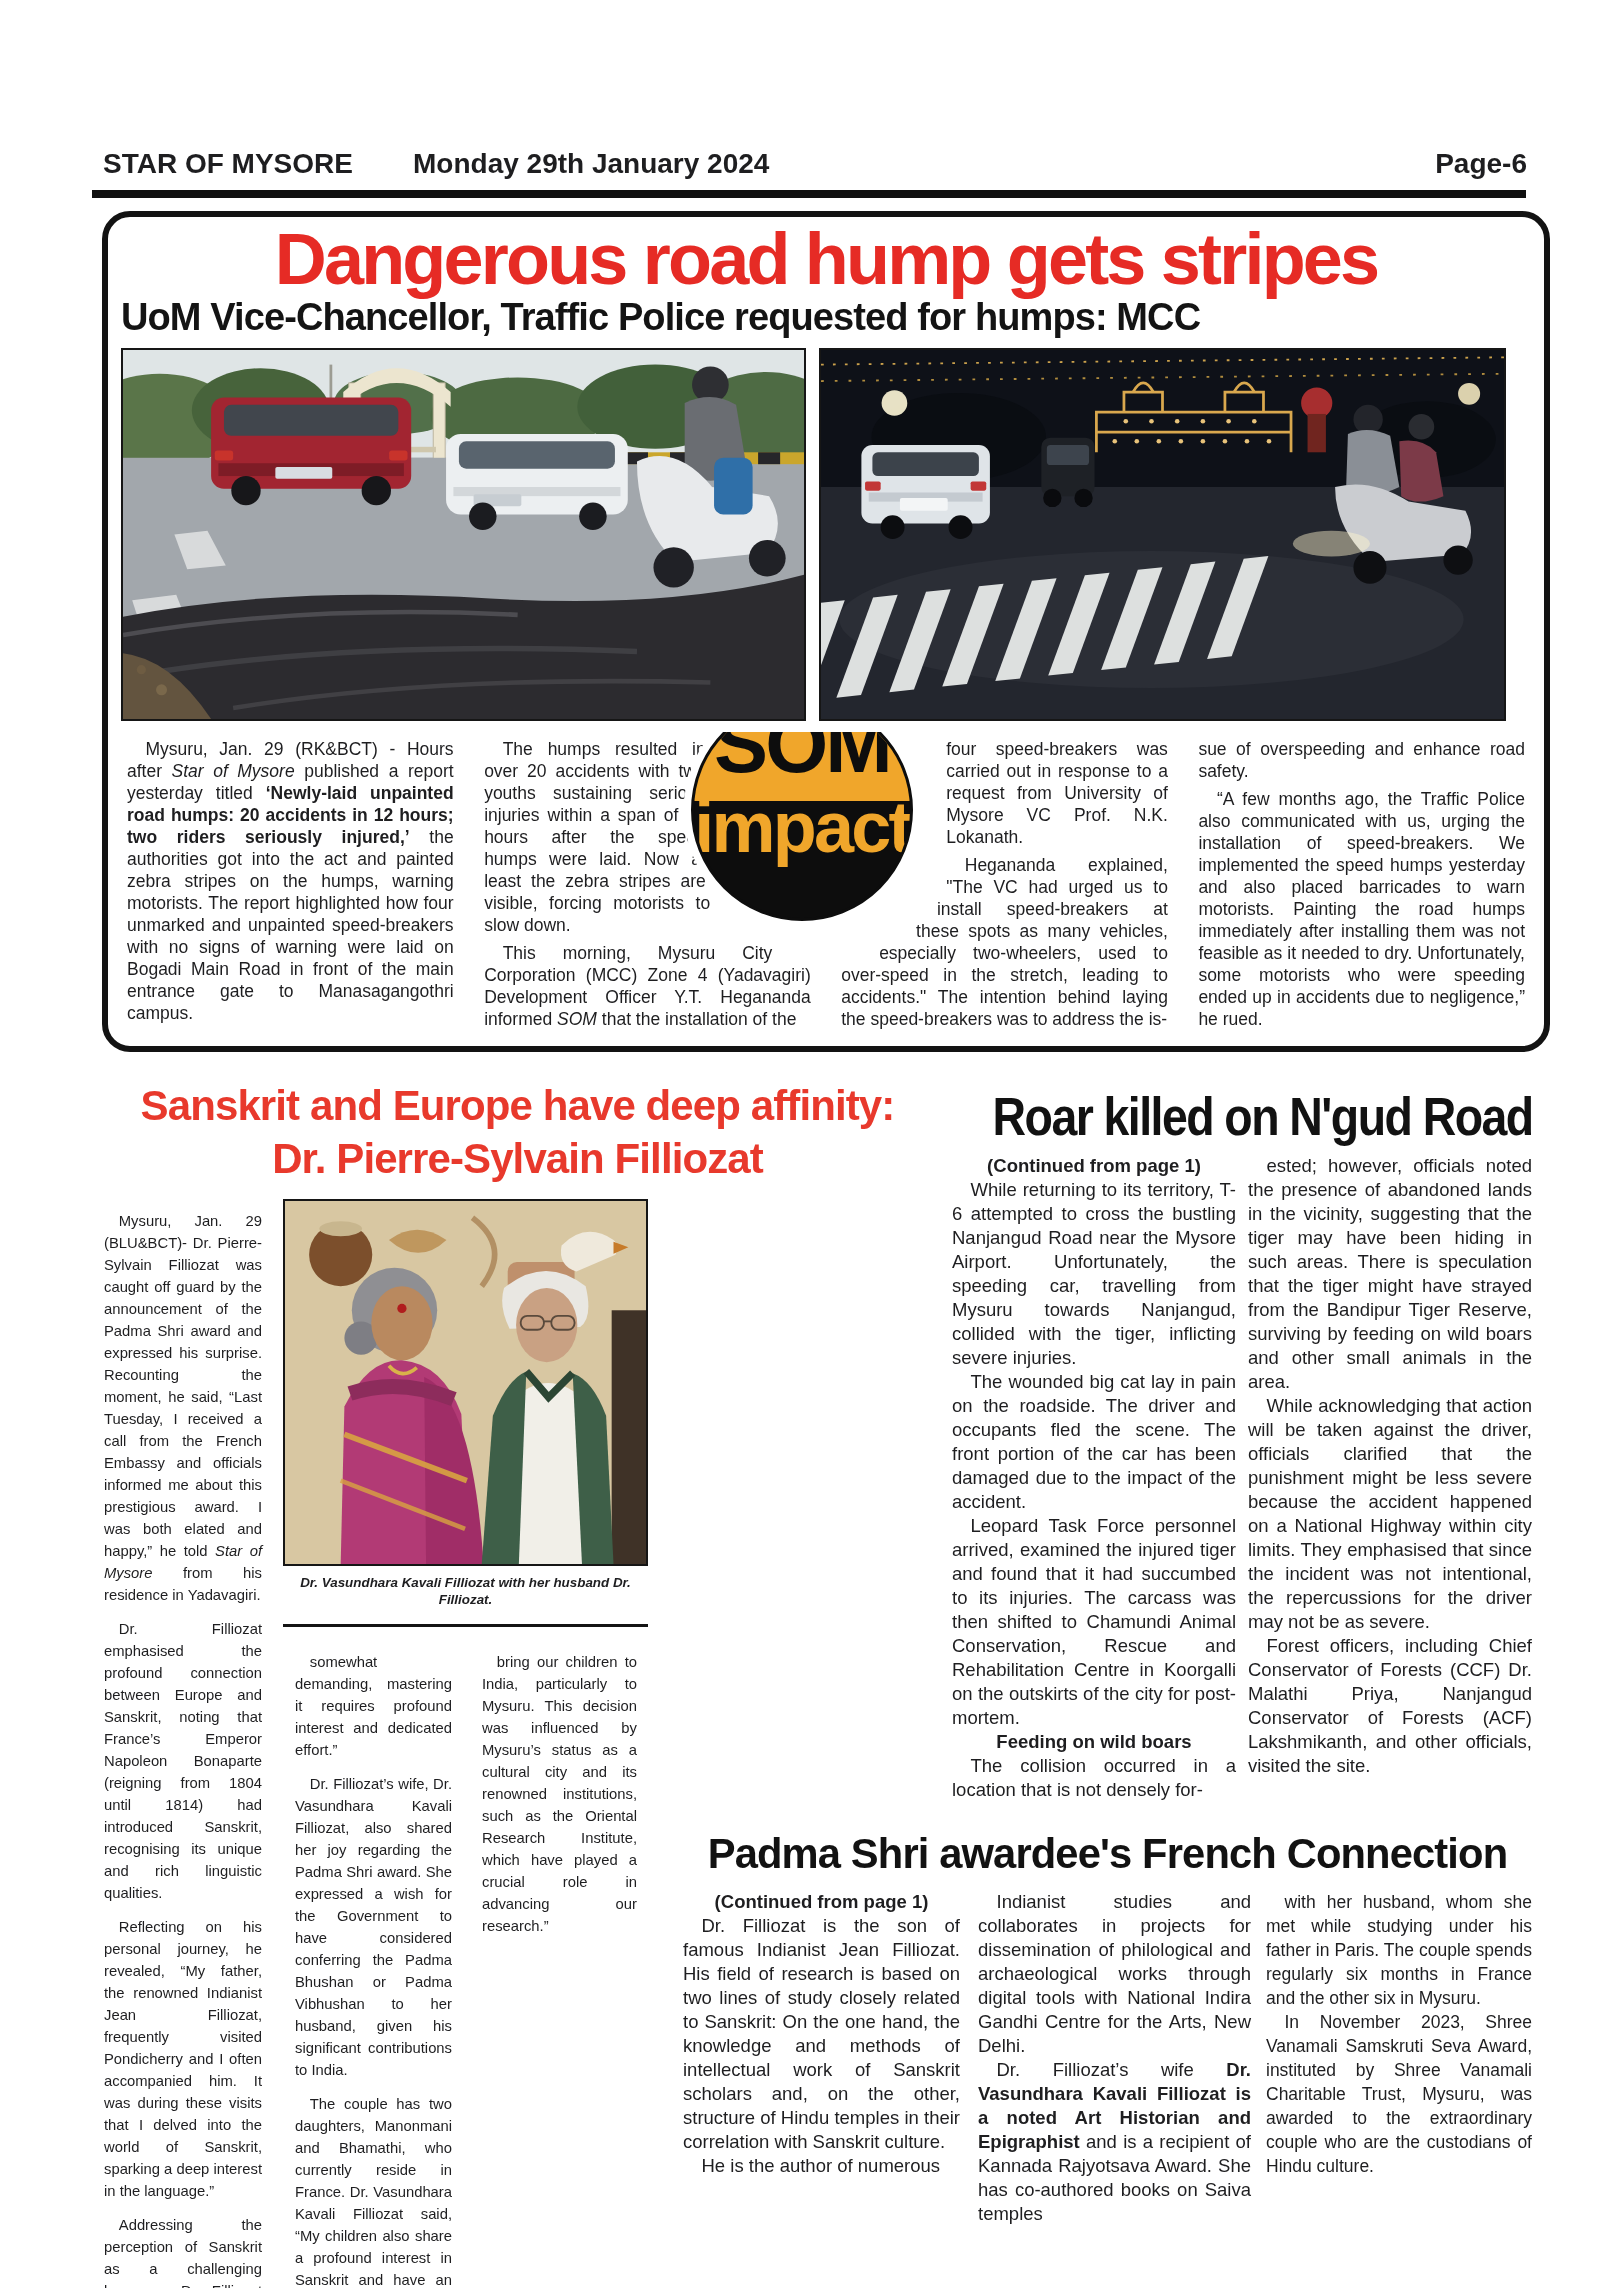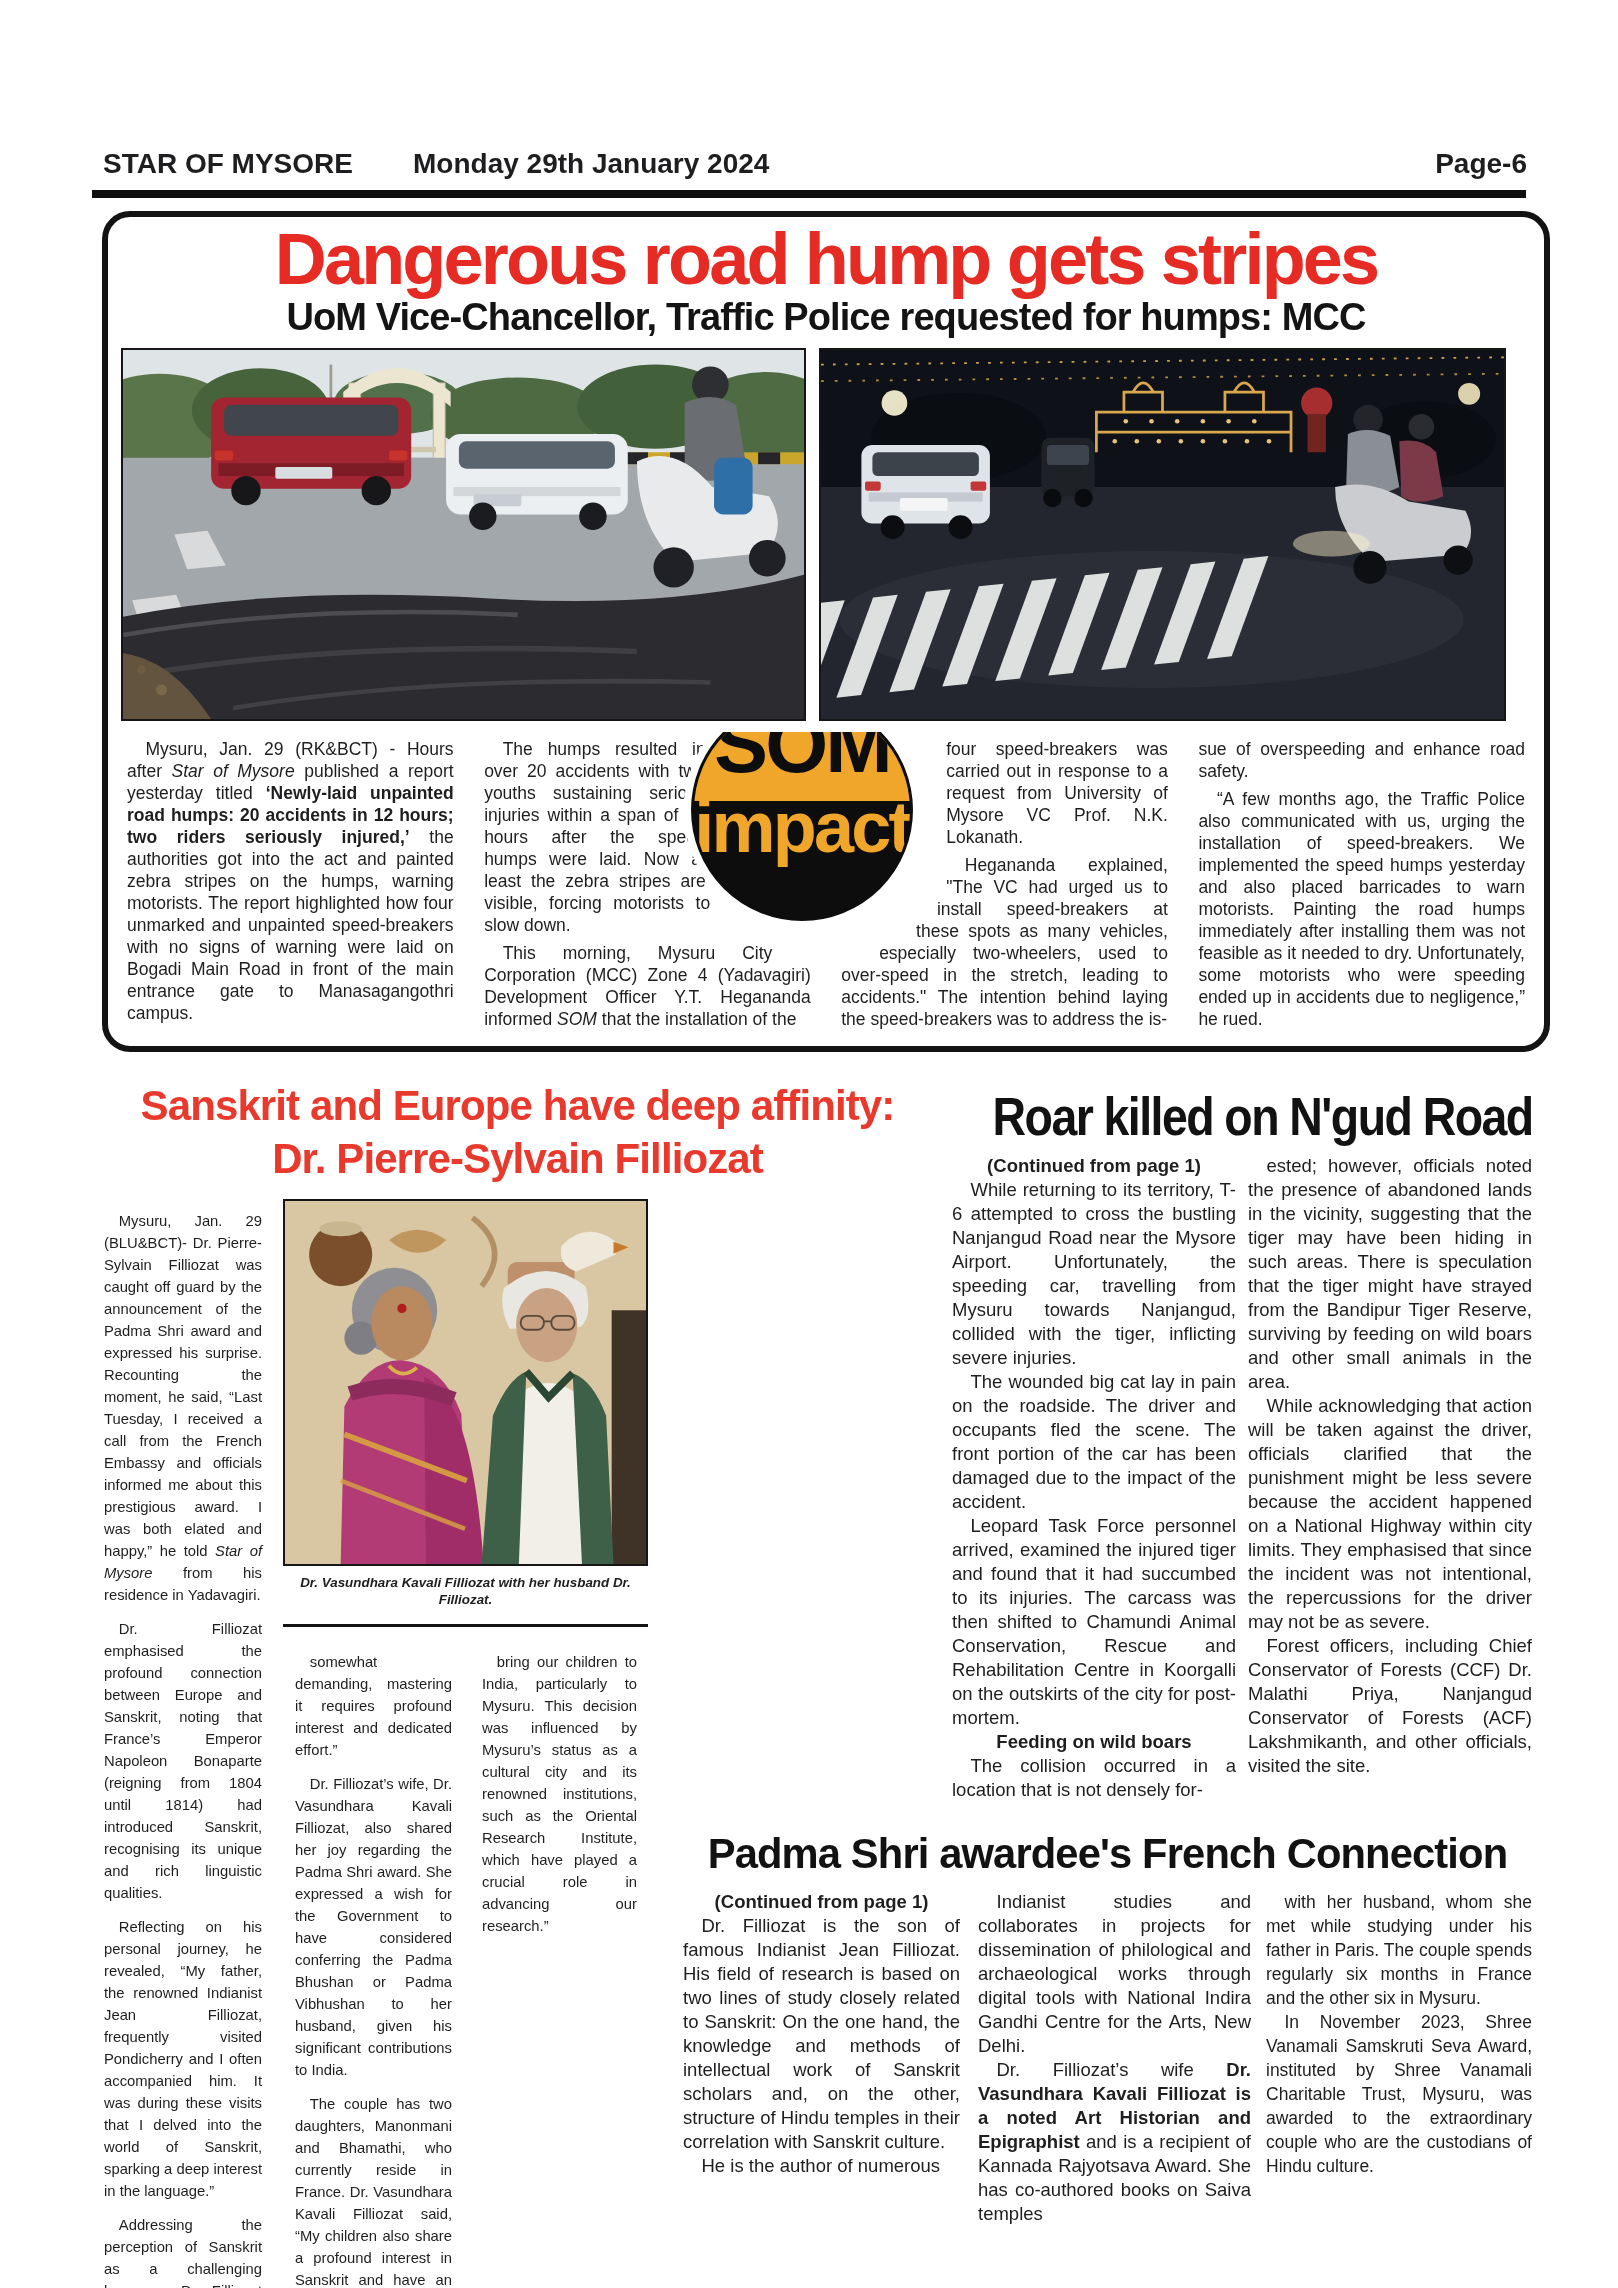--- a/index.html
+++ b/index.html
@@ -11,21 +11,21 @@
   
   .masthead{font-size:28px;font-weight:bold;letter-spacing:0;}
   .hdr-date{font-size:28px;font-weight:bold;}
   .hdr-page{font-size:28px;font-weight:bold;text-align:center;}
   .hdr-rule{background:#101010;height:8.3px;}
   
   .lead-box{left:102px;top:211px;width:1410px;height:823px;border:6.5px solid #131313;
             border-radius:28px;background:#fff;padding:5.5px 13px 0 13px;box-sizing:content-box;}
   .lead-headline{font-size:72px;font-weight:bold;color:#e62b25;text-align:center;
                  letter-spacing:-2.8px;line-height:1.02;white-space:nowrap;}
-  .lead-sub{font-size:38px;font-weight:bold;color:#141414;text-align:center;
+  .lead-sub{font-size:38px;font-weight:bold;color:#141414;
             letter-spacing:-0.9px;margin-top:3.7px;white-space:nowrap;}
   .photo-row{display:flex;gap:13px;margin-top:9.2px;height:373px;}
   .photo-frame{border:2.8px solid #161616;box-sizing:border-box;overflow:hidden;background:#888;}
   .photo-frame svg{display:block;width:100%;height:100%;}
   .pf-left{width:685px;}
   .pf-right{width:687px;}
   .lead-cols{position:relative;display:flex;gap:18.5px;margin-top:11px;height:310px;overflow:hidden;}
   .lead-col{flex:1;font-size:17.5px;line-height:22px;text-align:justify;}
   .lead-col p{margin:6px;text-indent:18.5px;}
   p.ni{text-indent:0;}

